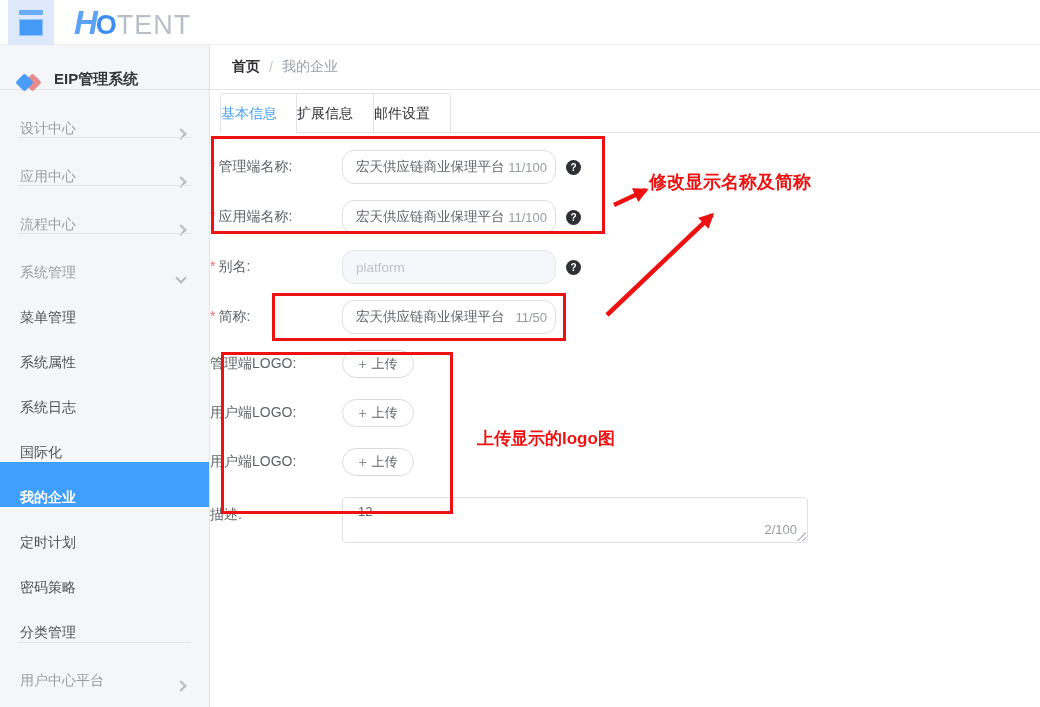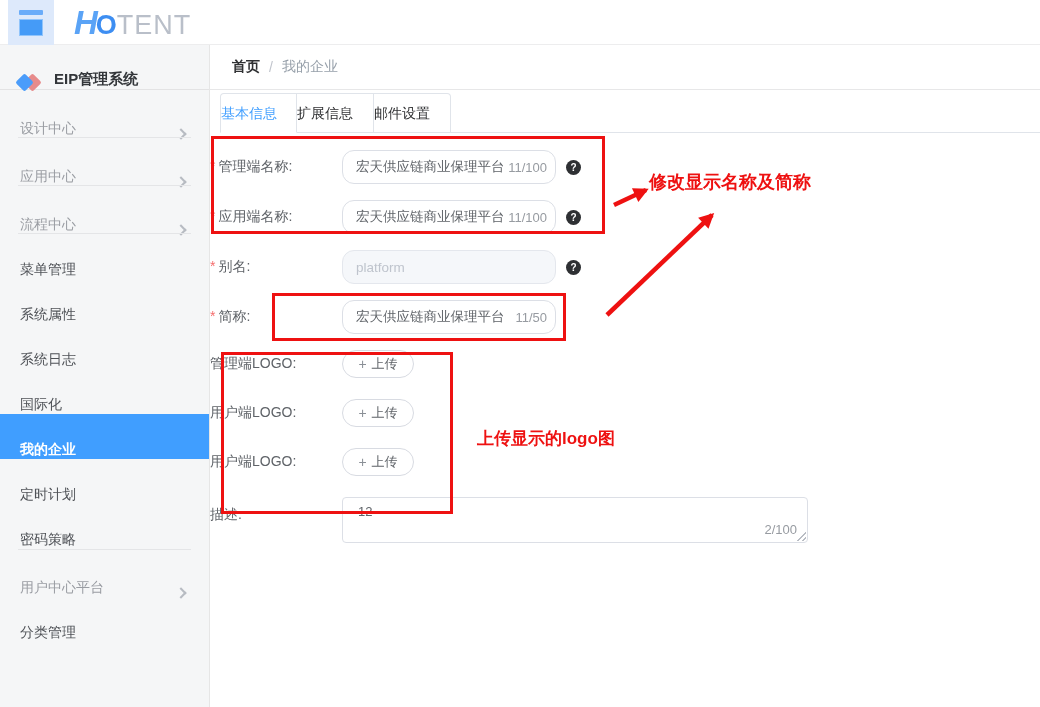--- a/index.html
+++ b/index.html
@@ -121,20 +121,24 @@
     <i class="chev right"></i>
   </div>
   <div class="menu-item menu-top divided">
     <span>应用中心</span>
     <i class="chev right"></i>
   </div>
   <div class="menu-item menu-top divided">
     <span>流程中心</span>
     <i class="chev right"></i>
   </div>
+  <div class="menu-item menu-top">
+    <span>系统管理</span>
+    <i class="chev down"></i>
+  </div>
 
   <div class="menu-item menu-sub">
     <span>菜单管理</span>
   </div>
   <div class="menu-item menu-sub">
     <span>系统属性</span>
   </div>
   <div class="menu-item menu-sub">
     <span>系统日志</span>
   </div>
@@ -143,27 +147,27 @@
   </div>
   <div class="menu-item menu-sub selected">
     <span>我的企业</span>
   </div>
   <div class="menu-item menu-sub">
     <span>定时计划</span>
   </div>
   <div class="menu-item menu-sub">
     <span>密码策略</span>
   </div>
+  <div class="menu-item menu-sub">
+    <span>分类管理</span>
+  </div>
+
   <div class="menu-item menu-top divided-top">
     <span>用户中心平台</span>
     <i class="chev right"></i>
-  </div>
-
-  <div class="menu-item menu-sub">
-    <span>分类管理</span>
   </div>
 </div>
 
 <div class="main">
 
   <div class="breadcrumb">
     <span class="bc-home">首页</span>
     <span class="bc-sep">/</span>
     <span class="bc-cur">我的企业</span>
   </div>

